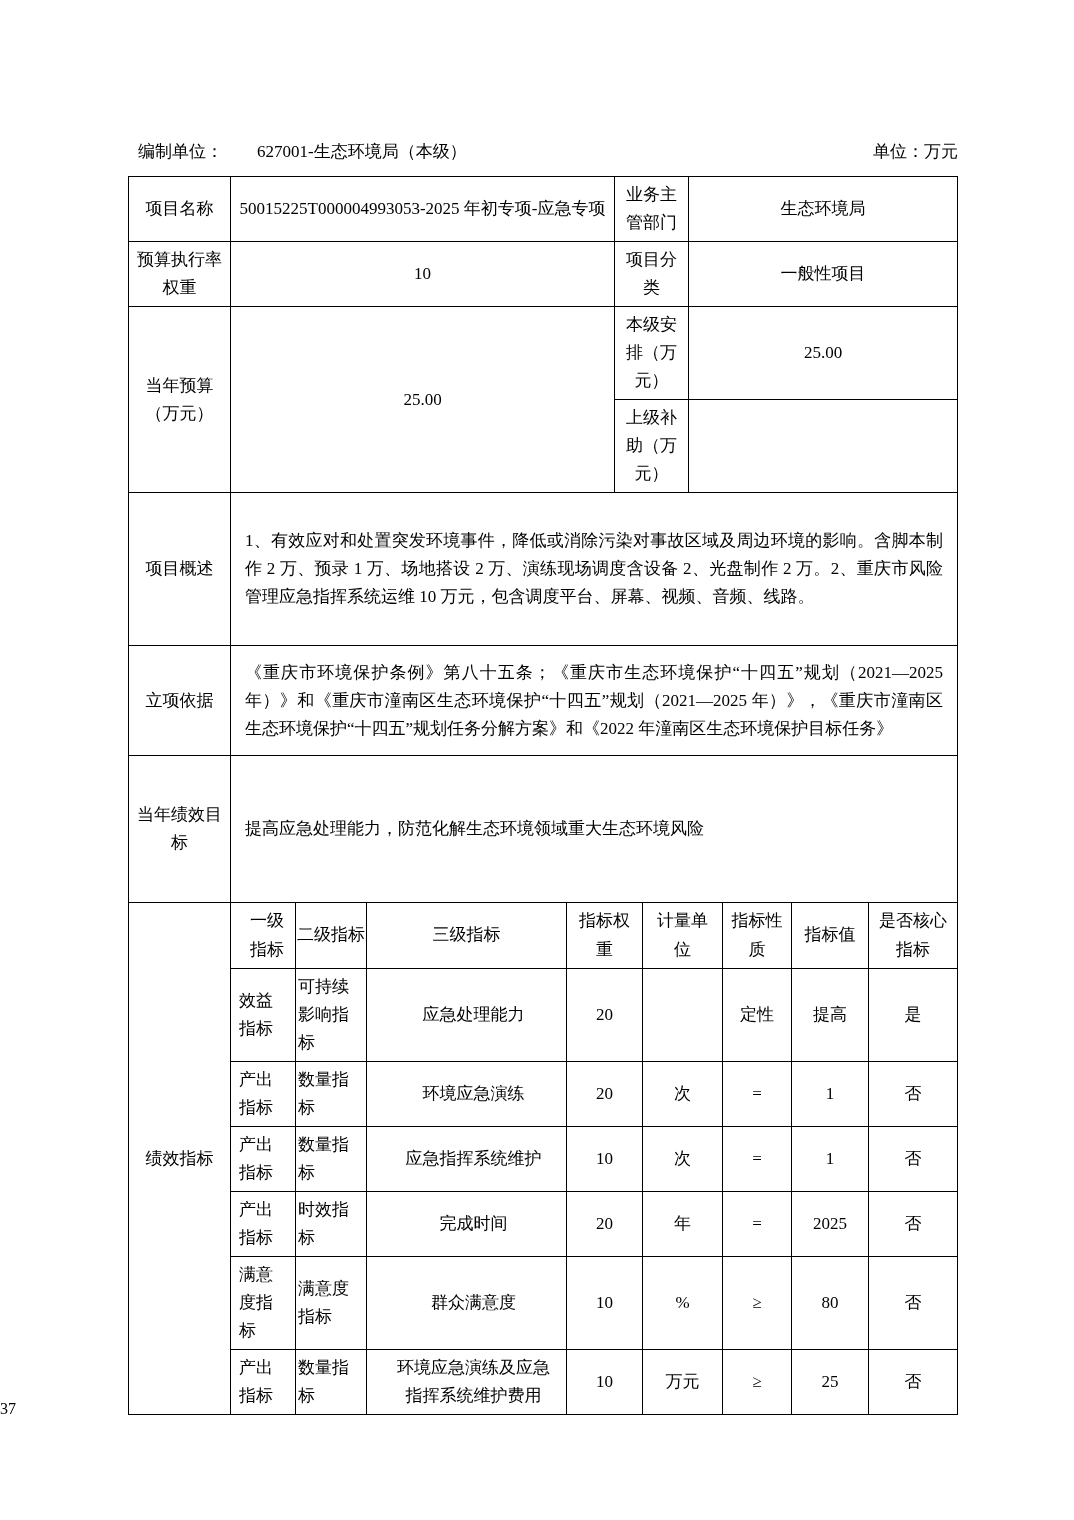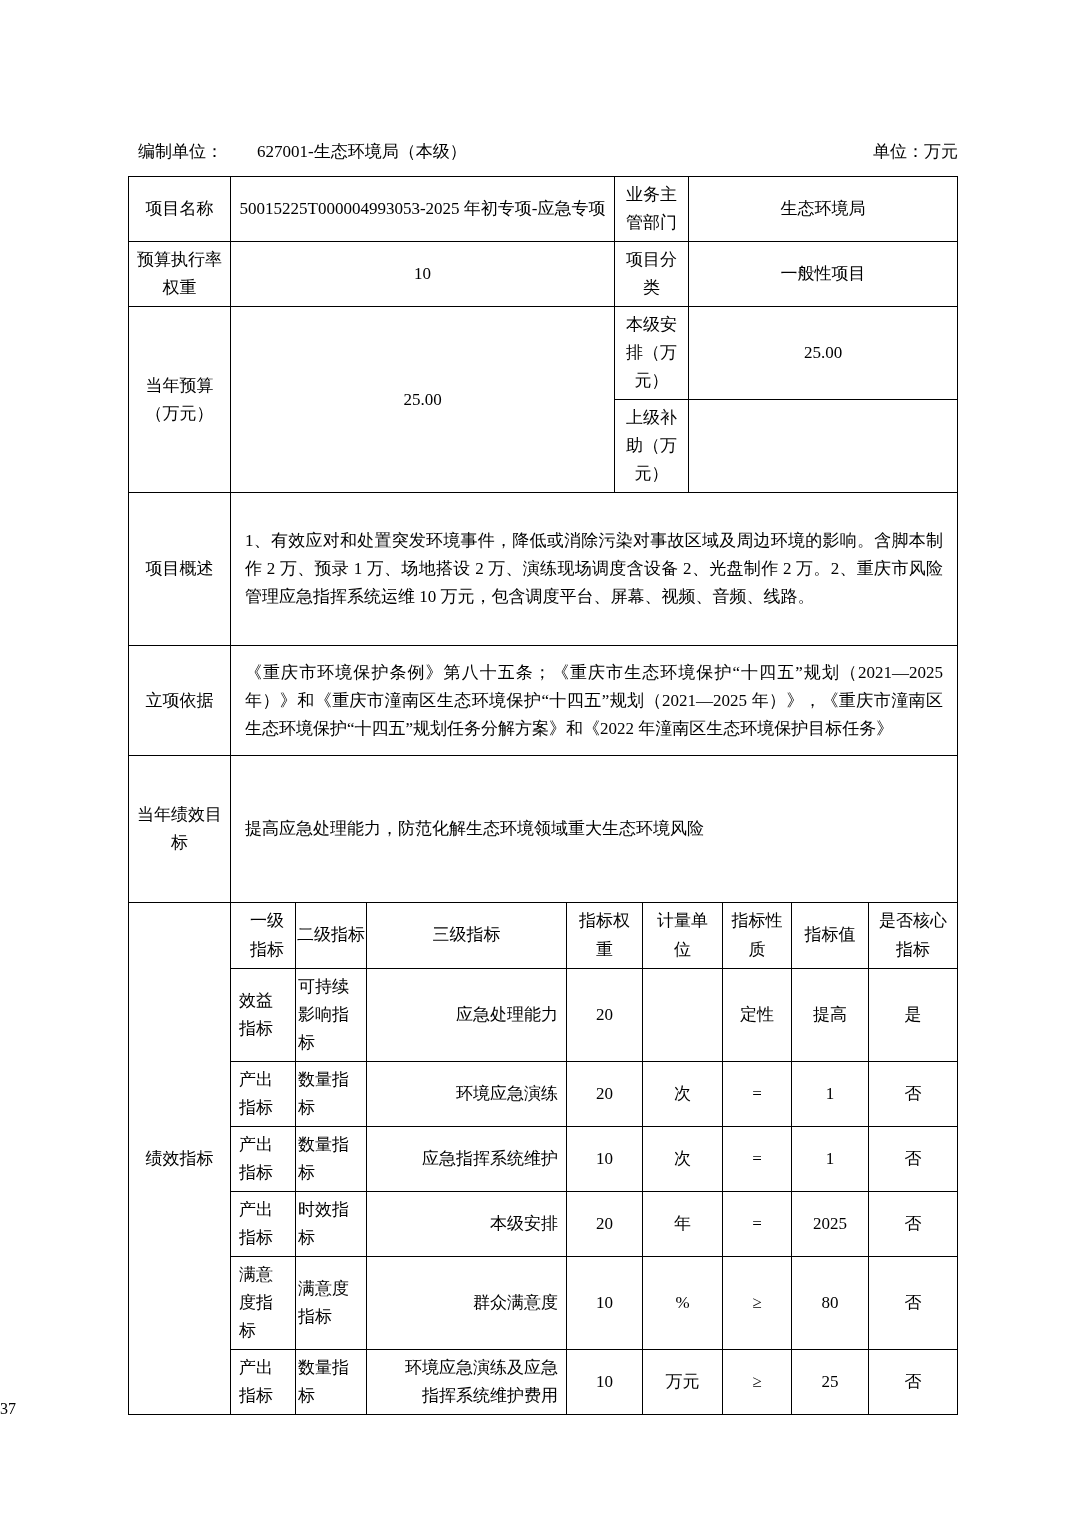--- a/index.html
+++ b/index.html
@@ -67,21 +67,21 @@
     text-align: justify;
     padding: 10px 14px;
   }
   
   .b td { padding: 4px 7px; }
   .b td.c0 { padding-left: 16px; padding-right: 8px; }
   .b td.c1 { padding-left: 1px; padding-right: 1px; }
   .b td.d0, .b td.d1 { text-align: left; }
   .b td.d0 { padding-left: 8px; padding-right: 6px; }
   .b td.d1 { padding-left: 2px; padding-right: 1px; }
-  .b td.d2 { text-align: right; padding-left: 22px; padding-right: 8px; }
+  .b td.d2 { text-align: center; padding-left: 22px; padding-right: 8px; }
   .b td.perf-main-label { padding: 4px 16px; }
 
   .footer {
     position: absolute;
     left: 0;
     top: 1400px;
     width: 1074px;
     font-size: 16px;
   }
 </style>
@@ -192,21 +192,21 @@
           <td class="d2">应急指挥系统维护</td>
           <td>10</td>
           <td>次</td>
           <td>=</td>
           <td>1</td>
           <td>否</td>
         </tr>
         <tr class="rb">
           <td class="d0">产出指标</td>
           <td class="d1">时效指标</td>
-          <td class="d2">本级安排</td>
+          <td class="d2">完成时间</td>
           <td>20</td>
           <td>年</td>
           <td>=</td>
           <td>2025</td>
           <td>否</td>
         </tr>
         <tr class="rb5">
           <td class="d0">满意度指标</td>
           <td class="d1">满意度指标</td>
           <td class="d2">群众满意度</td>

